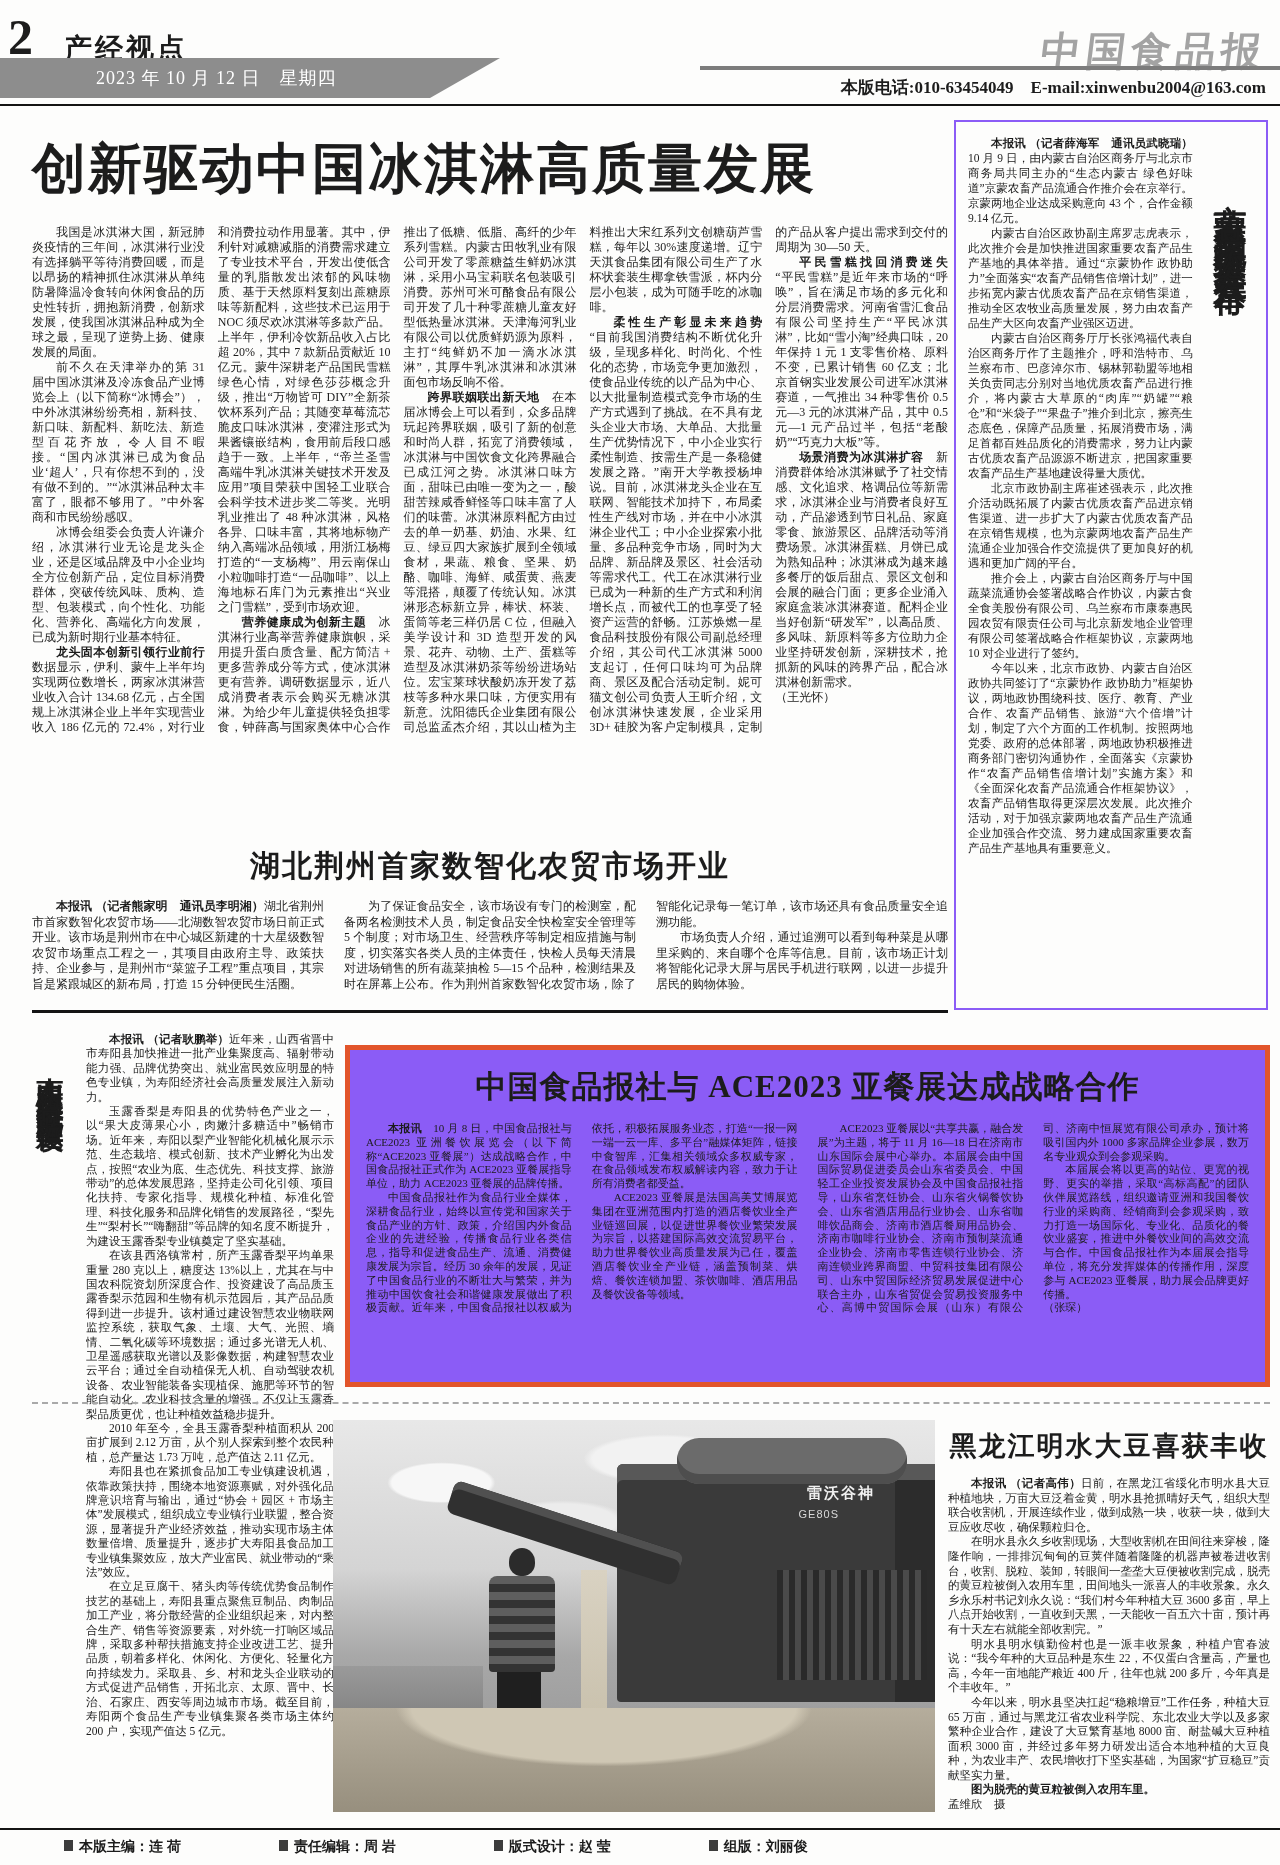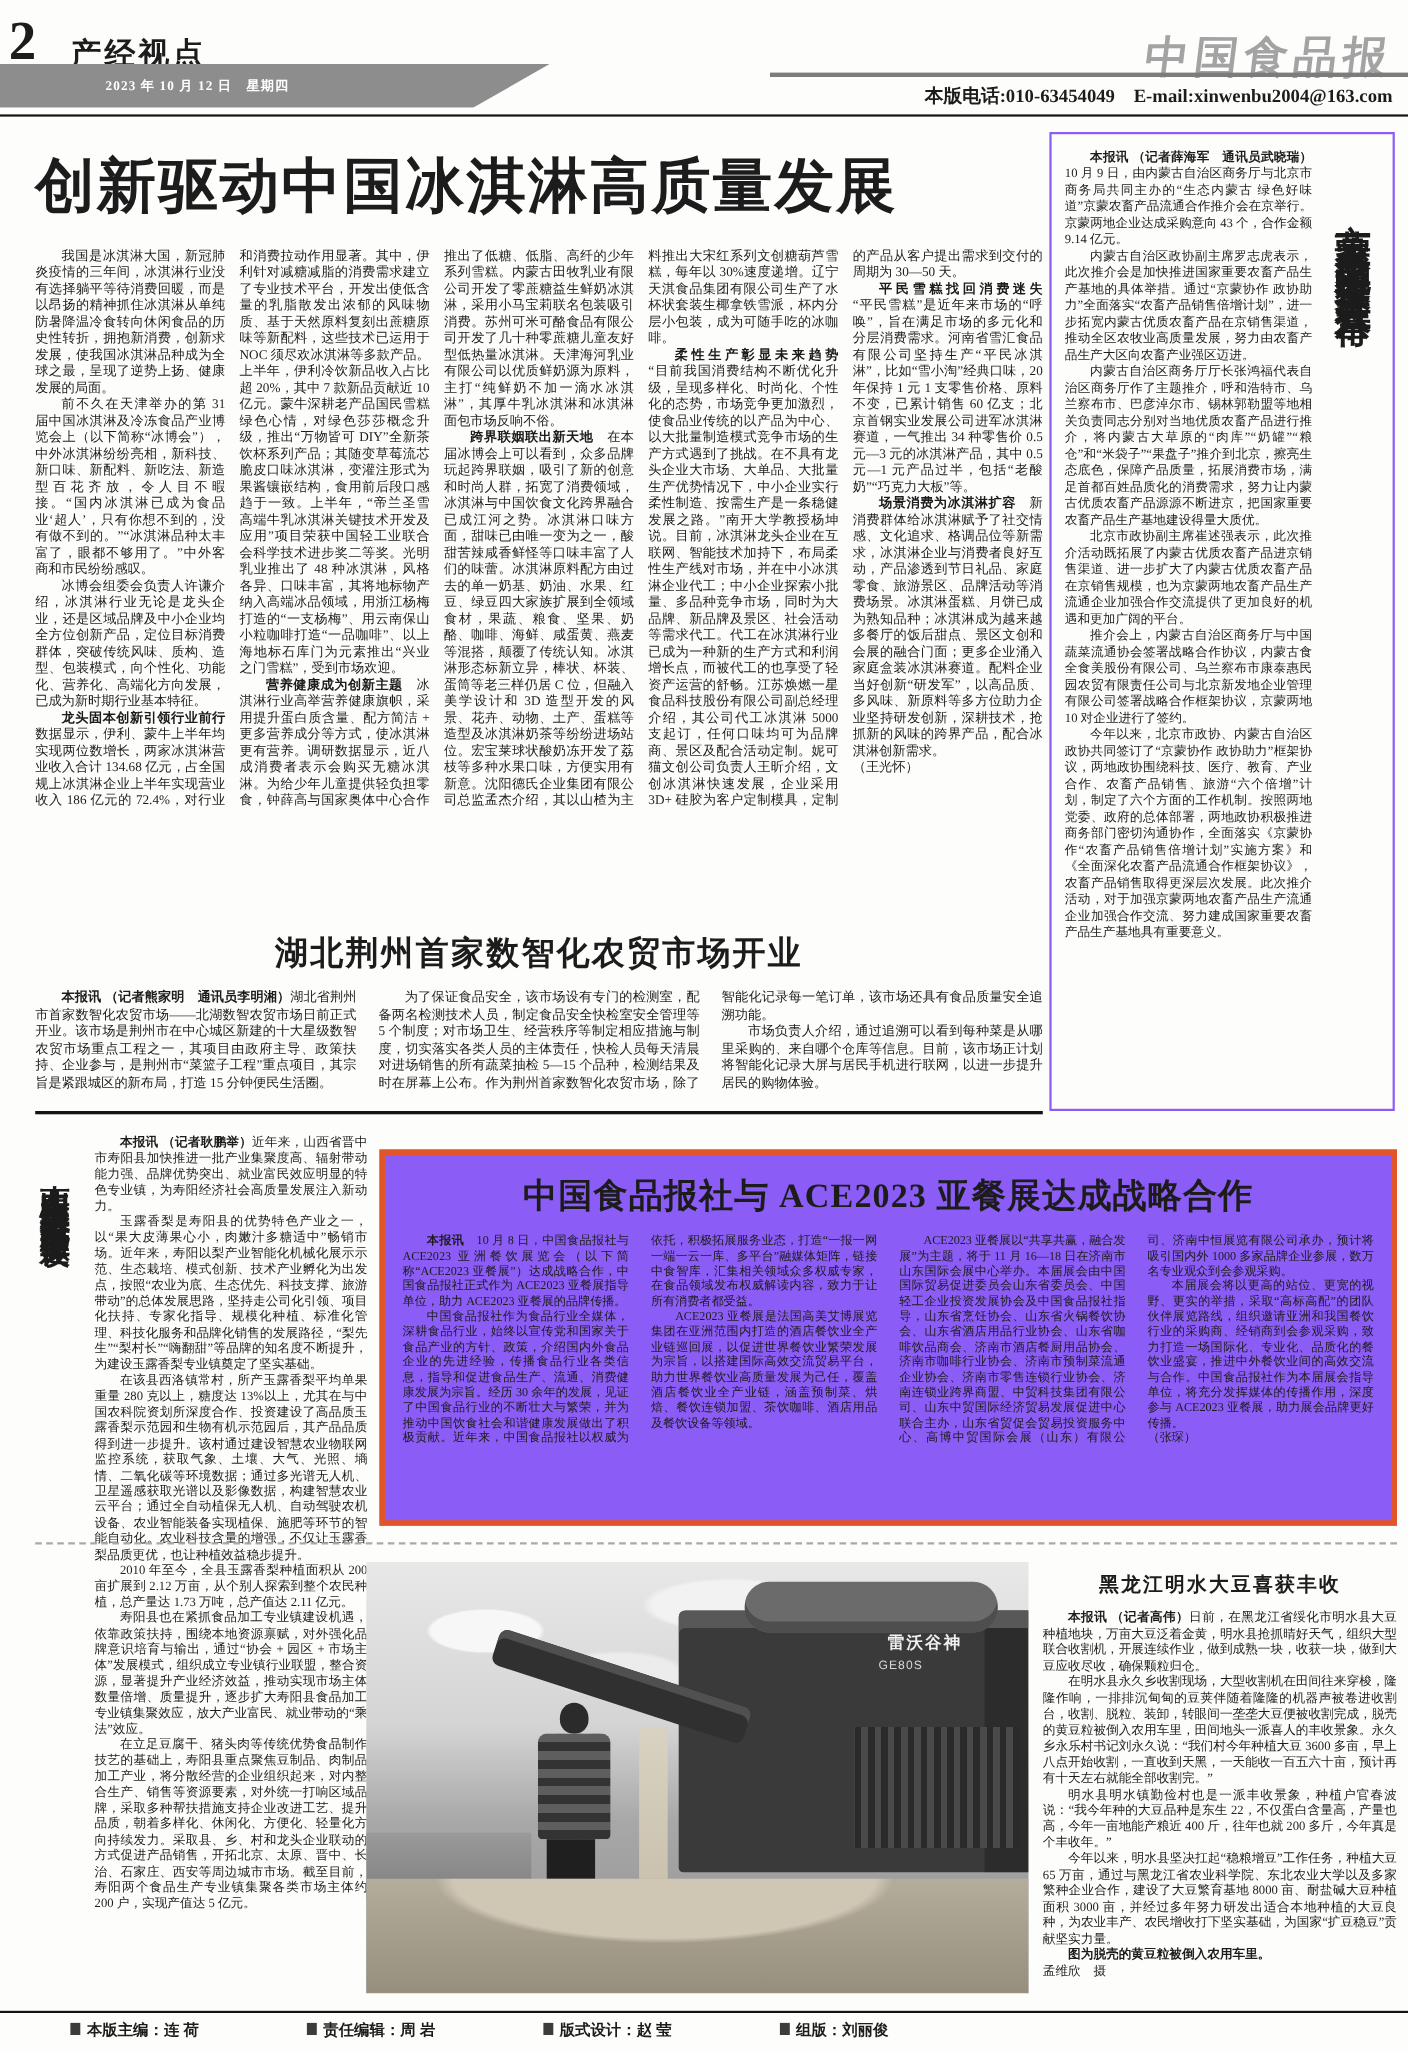--- a/index.html
+++ b/index.html
@@ -5,21 +5,21 @@
   html,body{margin:0;padding:0;}
   body{width:1280px;height:1865px;position:relative;background:#fdfdfc;
        font-family:"Liberation Serif",serif;color:#1c1c1c;overflow:hidden;}
   
   .pageno{position:absolute;left:8px;top:12px;font-size:50px;font-weight:bold;line-height:1;}
   .section{position:absolute;left:64px;top:30px;font-size:28px;font-weight:bold;
            font-family:"Liberation Sans",sans-serif;letter-spacing:3px;}
   .datebar{position:absolute;left:0;top:58px;width:500px;height:40px;background:#8d8d8d;
            clip-path:polygon(0 0,100% 0,86% 100%,0 100%);}
   .datebar span{display:block;padding-left:96px;line-height:40px;color:#fff;
-                font-weight:bold;font-size:12px;letter-spacing:1px;}
+                font-weight:normal;font-size:18px;letter-spacing:1px;}
   .masthead{position:absolute;right:14px;top:24px;font-size:40px;font-weight:bold;
             color:#a3a3a3;letter-spacing:5px;transform:skewX(-7deg);}
   .rule-right-thick{position:absolute;left:700px;top:66px;width:580px;height:4px;background:#7c7c7c;}
   .contact{position:absolute;right:14px;top:76px;font-size:17px;font-weight:bold;}
   .header-rule{position:absolute;left:0;top:104px;width:1280px;height:2px;background:#141414;}
   
   p.para{margin:0;text-indent:2em;}
   p.para.right{text-indent:0;}
   .lead{font-weight:bold;font-family:"Liberation Sans",sans-serif;}
   
@@ -82,21 +82,21 @@
             background:repeating-linear-gradient(0deg,#333 0 8px,#5e5e5e 8px 16px),
                        repeating-linear-gradient(90deg,rgba(0,0,0,.45) 0 8px,rgba(255,255,255,.12) 8px 16px);}
   .ph-legs{position:absolute;left:14px;top:124px;width:44px;height:66px;background:#1f1f1f;}
   .ph-pile{position:absolute;left:0;bottom:0;width:100%;height:104px;
            background:radial-gradient(320px 90px at 45% 0%,#cfc7b4 0 60%,transparent 65%),
                       linear-gradient(180deg,#b5ad9c,#978f7e);}
   .ph-field{position:absolute;left:0;bottom:86px;width:150px;height:60px;
             background:linear-gradient(180deg,#9a9a9a,#7f7f7f);}
   
   .hl-art{position:absolute;left:948px;top:1424px;width:322px;height:392px;overflow:hidden;}
-  .hl-headline{text-align:center;font-size:18px;font-weight:bold;padding:4px 0 12px;letter-spacing:2px;}
+  .hl-headline{text-align:center;font-size:27px;font-weight:bold;padding:4px 0 12px;letter-spacing:2px;}
   .hl-body{font-size:11.5px;line-height:14.6px;text-align:justify;}
   
   .footer{position:absolute;left:0;top:1828px;width:1280px;border-top:2px solid #141414;
           padding:7px 0 0 32px;box-sizing:border-box;font-family:"Liberation Sans",sans-serif;}
   .footer .f-item{display:inline-block;margin-right:66px;font-size:14px;font-weight:bold;margin-left:32px;}
   .footer .sq{display:inline-block;width:9px;height:11px;background:#3c3c3c;margin-right:6px;}
 </style>
 </head>
 <body>
 

